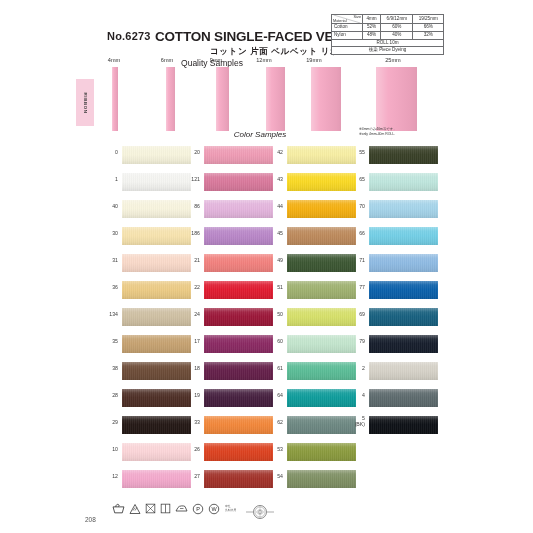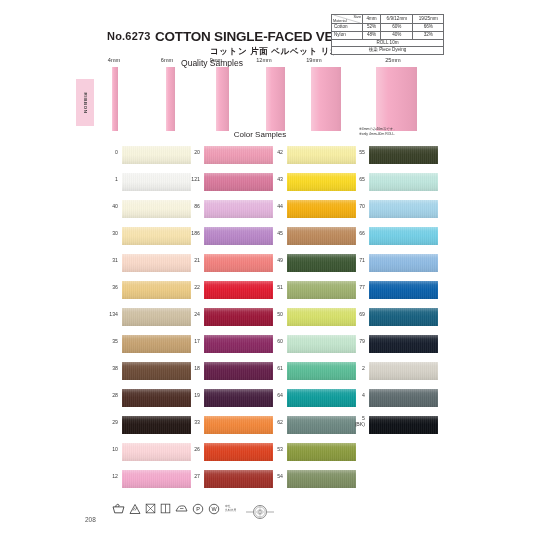--- a/index.html
+++ b/index.html
@@ -38,21 +38,21 @@
   .tag span{
     position:absolute;left:50%;top:50%;
     transform:translate(-50%,-50%) rotate(90deg);
     font-size:4.4px;font-weight:bold;letter-spacing:.6px;color:#3a3a3a;white-space:nowrap;
   }
 
   
   .note{position:absolute;left:359px;top:127px;font-size:3.4px;line-height:1.5;color:#333;white-space:nowrap;}
 
   
-  .cs-title{position:absolute;left:0;top:130px;width:520px;text-align:center;font-size:8px;}
+  .cs-title{position:absolute;left:0;top:130px;width:520px;text-align:center;font-size:8px;font-style:italic;}
   .grid{position:absolute;left:0;top:144px;width:533px;}
   .col{position:absolute;top:0;}
   .cell{position:absolute;left:0;}
   .cnum{position:absolute;left:0;width:21px;text-align:right;font-size:5.2px;color:#3b3b3b;line-height:1.15;}
   .csw{position:absolute;left:25px;width:69px;height:18px;}
   .csw .sheen{position:absolute;inset:0;
     background:linear-gradient(180deg,rgba(255,255,255,.30) 0%,rgba(255,255,255,.06) 22%,rgba(255,255,255,0) 48%,rgba(0,0,0,.045) 82%,rgba(0,0,0,.09) 100%);}
   .csw .sheen2{position:absolute;inset:0;
     background:repeating-linear-gradient(90deg,rgba(255,255,255,.05) 0 1px,rgba(0,0,0,.018) 1px 2px);}
 

